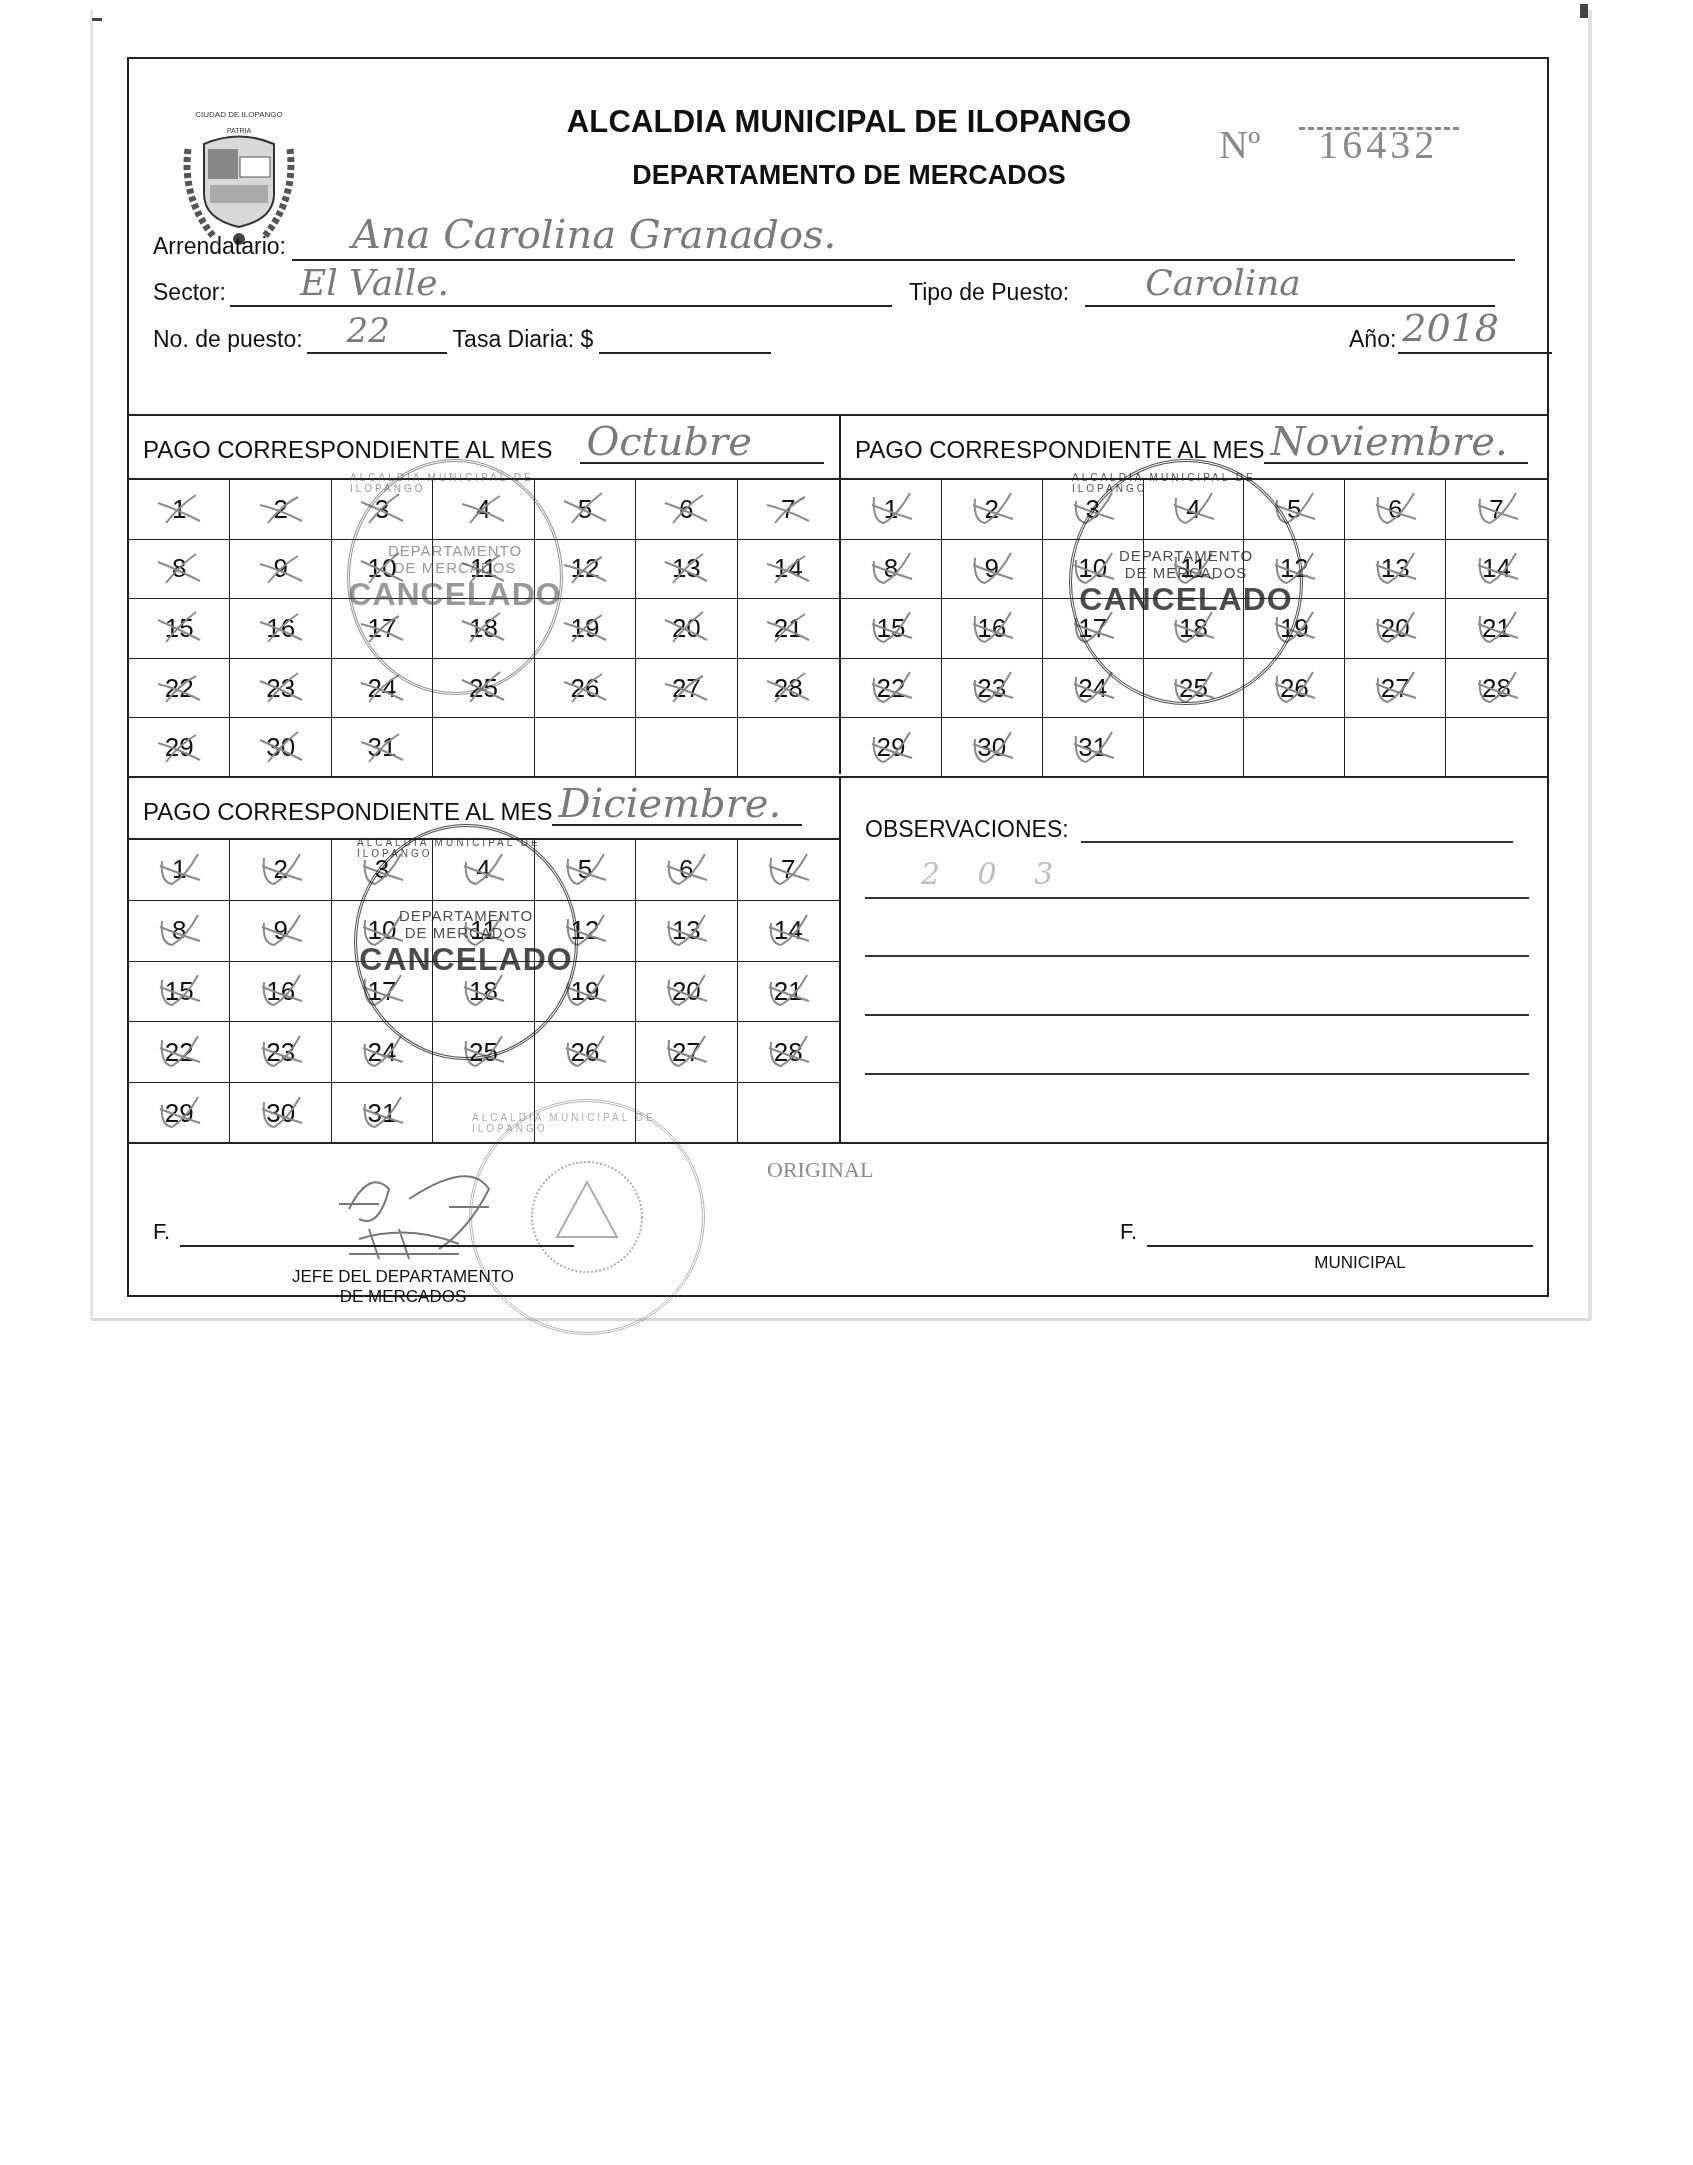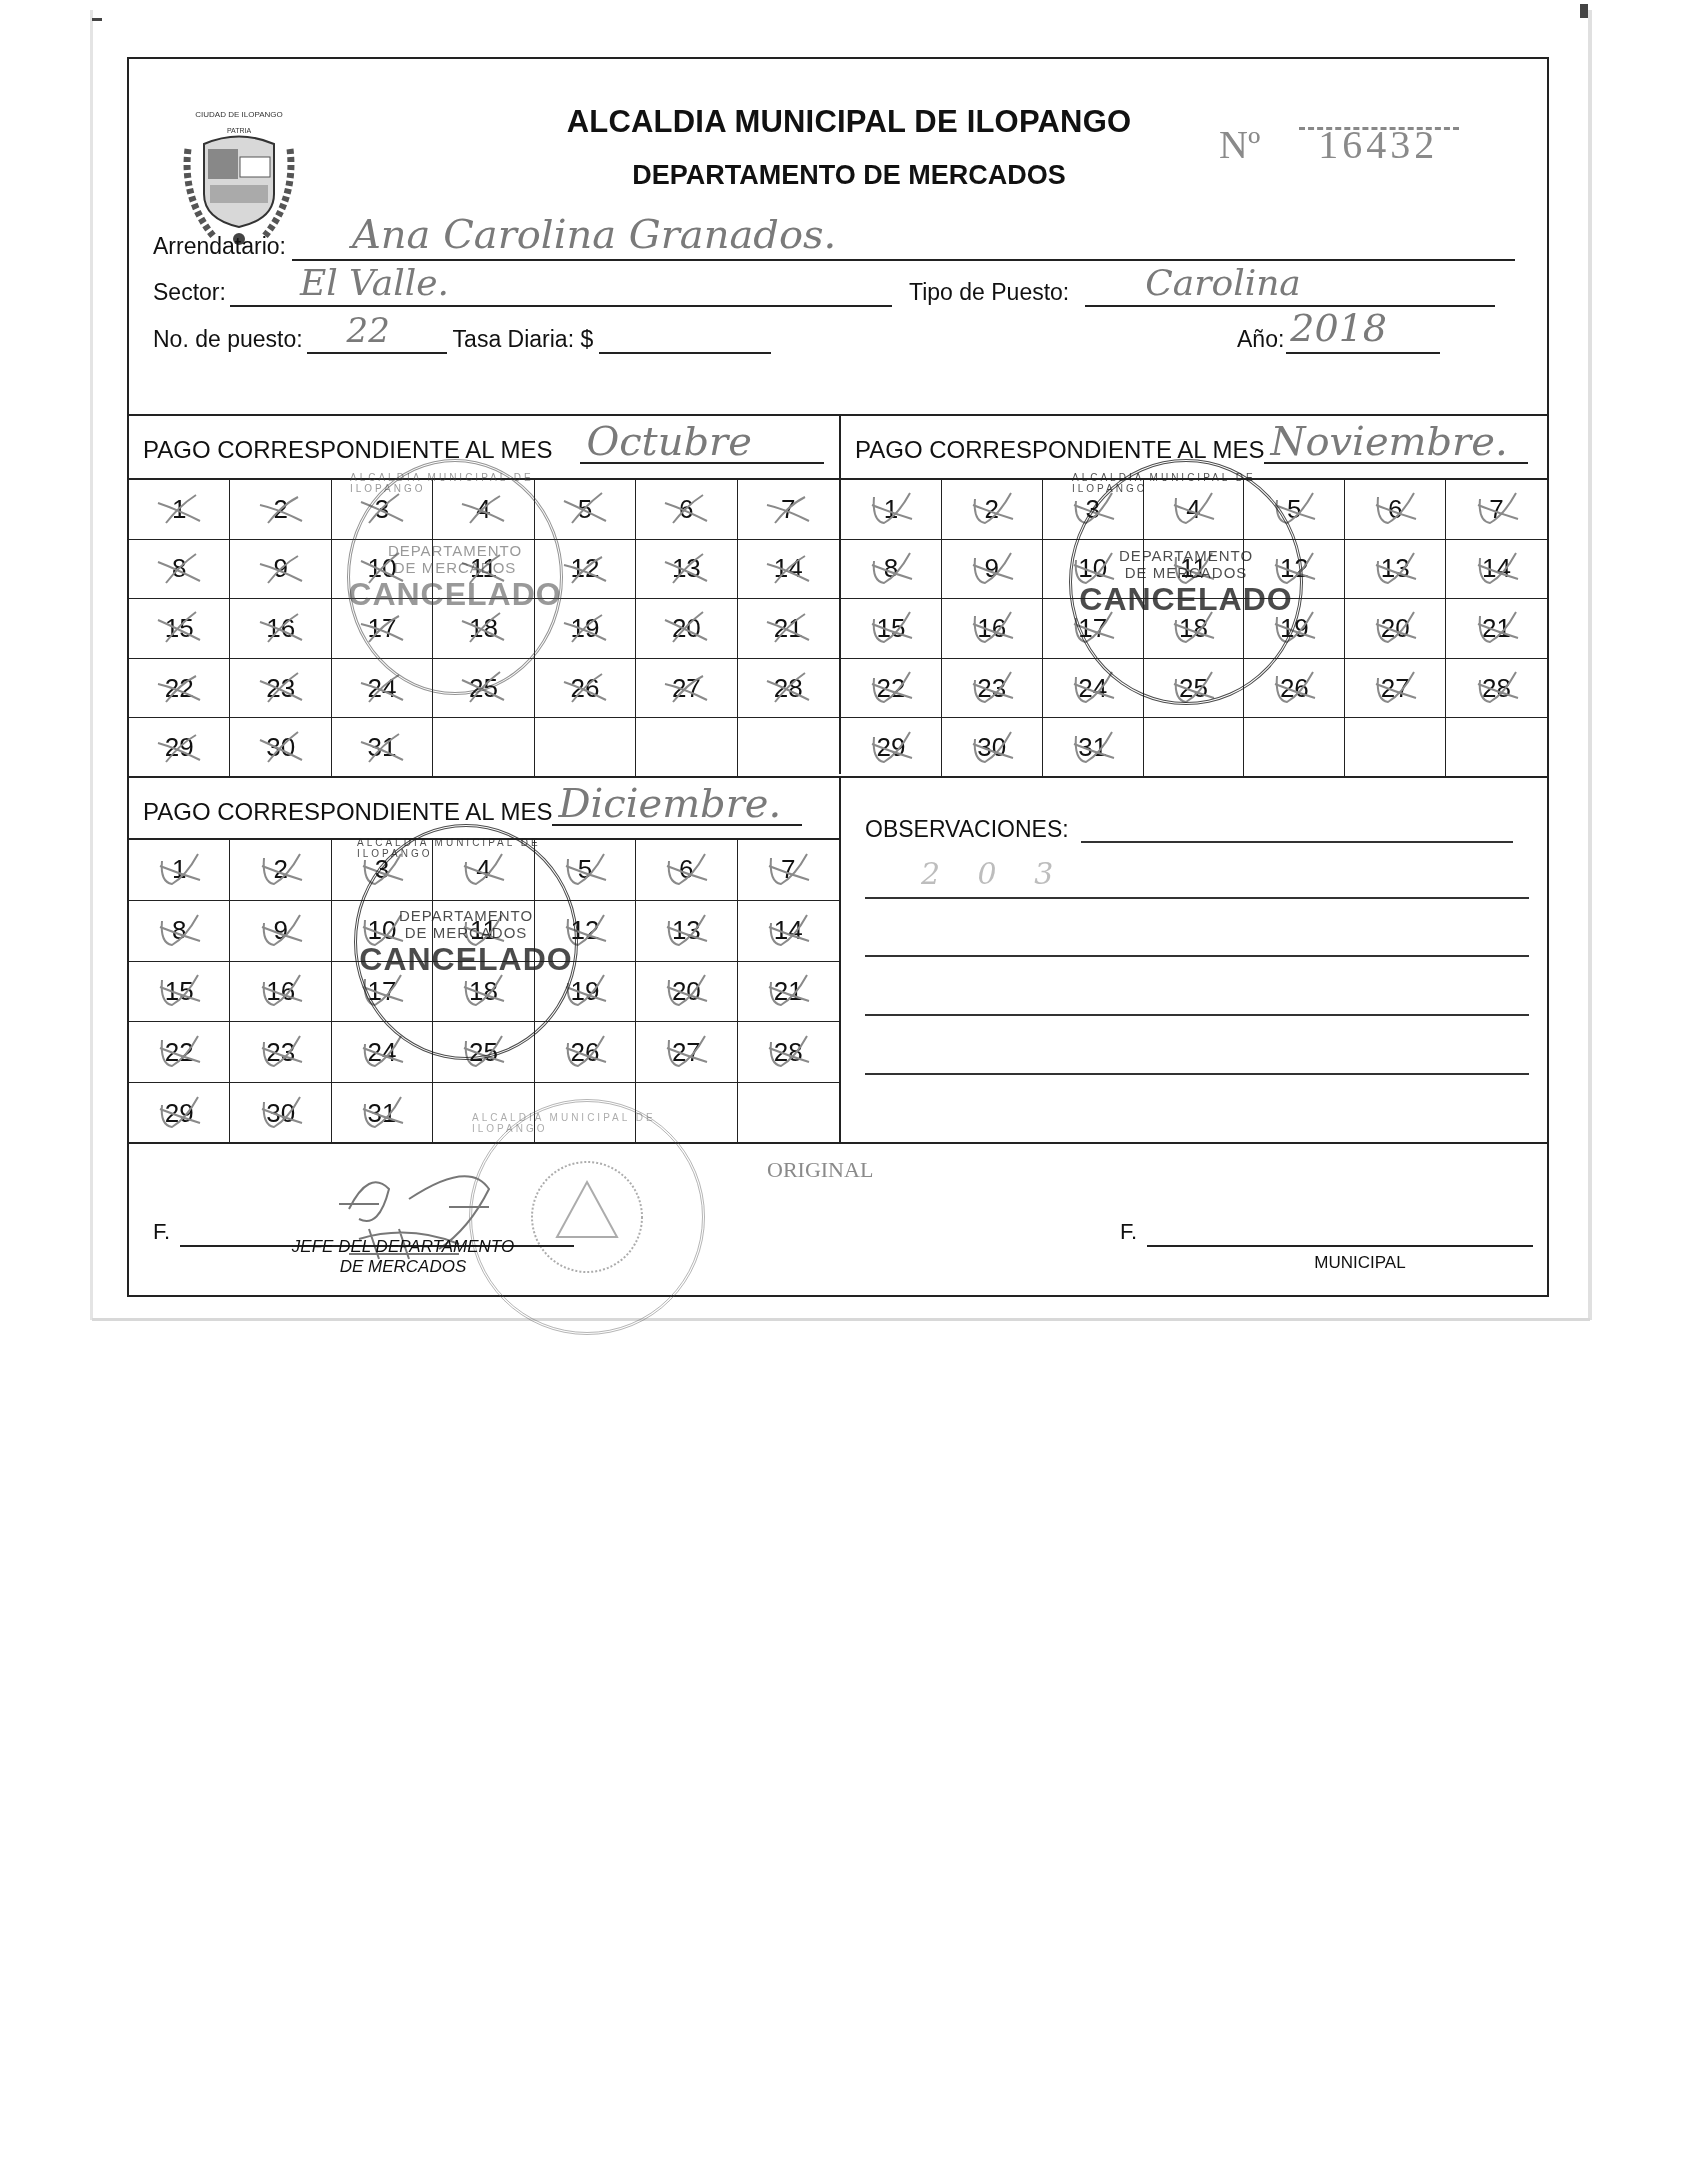--- a/index.html
+++ b/index.html
@@ -114,21 +114,21 @@
   <div class="field" style="left:24px;top:265px;">
     <span>No. de puesto:</span>
     <span class="line" style="width:140px;margin-left:4px;">
       <span class="hand" style="left:40px;font-size:34px;">22</span>
     </span>
     <span style="margin-left:6px;">Tasa Diaria: $</span>
     <span class="line" style="width:172px;margin-left:6px;">
       <span class="hand" style="left:10px;font-size:30px;"></span>
     </span>
   </div>
-  <div class="field" style="left:1108px;top:265px;">
+  <div class="field" style="left:1220px;top:265px;">
     <span>Año:</span>
     <span class="line" style="width:154px;margin-left:2px;">
       <span class="hand" style="left:4px;font-size:38px;">2018</span>
     </span>
   </div>
 
   <div class="hsep" style="top:355px;width:1418px;"></div>
   <div class="vsep" style="left:710px;top:355px;height:360px;"></div>
   <div class="hsep" style="top:717px;width:1418px;"></div>
   <div class="vsep" style="left:710px;top:717px;height:368px;"></div>
@@ -778,21 +778,21 @@
 
   <div class="original" style="left:638px;top:1098px;">ORIGINAL</div>
 
   <svg style="position:absolute;left:160px;top:1100px;width:250px;height:110px;" viewBox="0 0 250 110">
     <path d="M60 50 Q80 10 100 30 Q90 70 70 60 M50 45 L90 45 M120 40 Q180 0 200 30 Q180 70 150 90 M160 48 L200 48 M70 80 Q120 65 170 85 M60 95 L170 95 M80 70 L90 100 M110 70 L120 100" fill="none" stroke="#777" stroke-width="2"></path>
   </svg>
 
   <div class="sig" style="left:24px;top:1160px;">
     <span>F.</span>
     <span style="display:inline-block;width:394px;border-bottom:2px solid #222;margin-left:4px;">&nbsp;</span>
-    <div class="lbl" style="position:absolute;left:100px;top:18px;width:300px;font-style:italic;">
+    <div class="lbl" style="position:absolute;left:100px;top:48px;width:300px;">
       <div>JEFE DEL DEPARTAMENTO</div>
       <div>DE MERCADOS</div>
     </div>
   </div>
 
   <div class="sig" style="left:991px;top:1160px;">
     <span>F.</span>
     <span style="display:inline-block;width:386px;border-bottom:2px solid #222;margin-left:4px;">&nbsp;</span>
     <div class="lbl" style="position:absolute;left:100px;top:34px;width:280px;">MUNICIPAL</div>
   </div>

